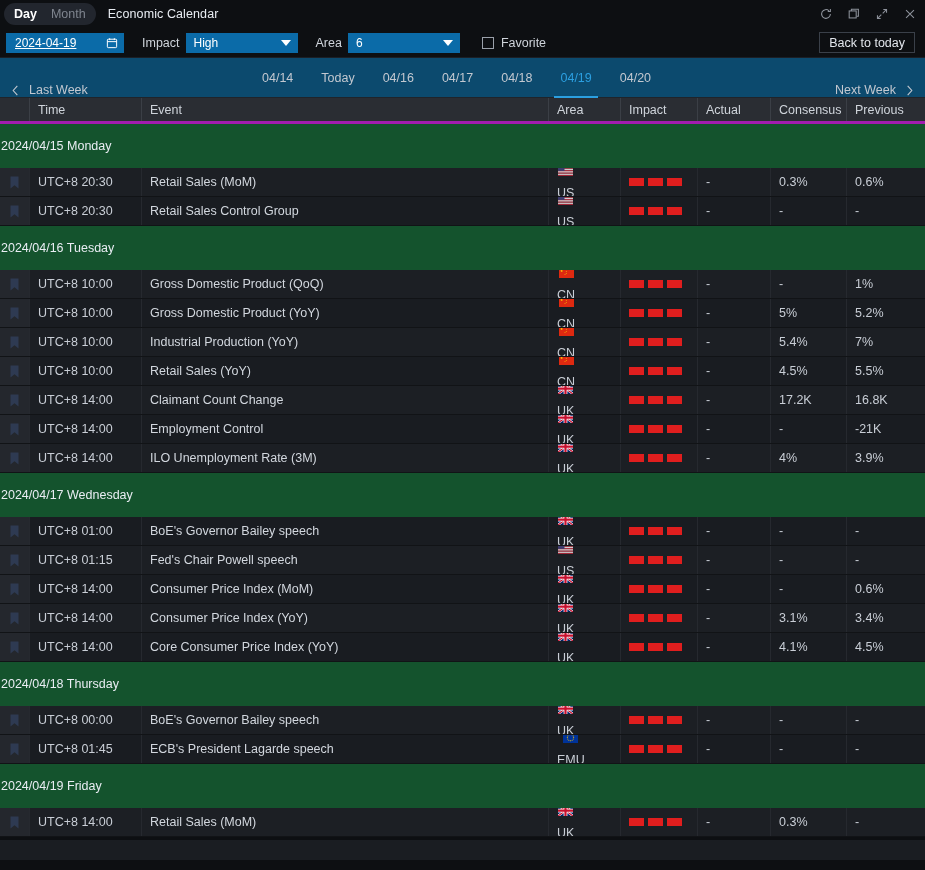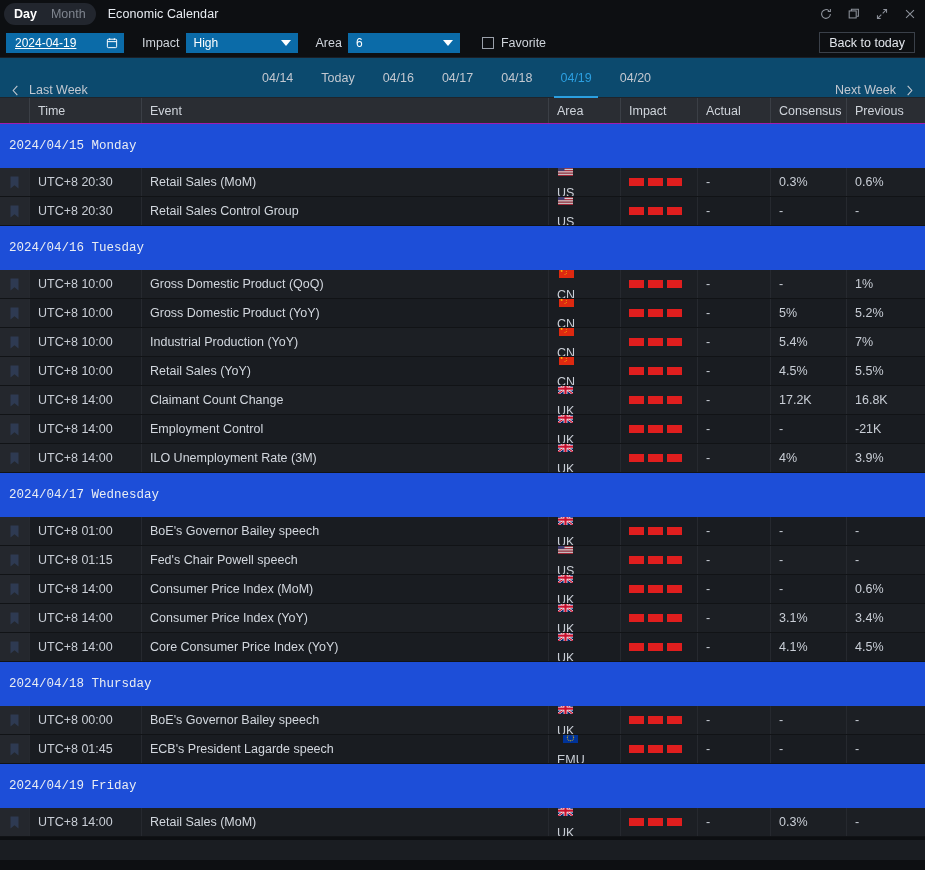--- a/index.html
+++ b/index.html
@@ -188,21 +188,21 @@
     height: 2px;
     background: #2b9fe0;
   }
 
   
   .thead {
     display: flex;
     height: 26px;
     background: #2a2d33;
     align-items: stretch;
-    border-bottom: 1px solid #a21caf;
+    border-bottom: 3px solid #a21caf;
   }
   .thead .th {
     font-size: 12.5px;
     color: #cfd4db;
     display: flex;
     align-items: center;
     padding-left: 8px;
     border-right: 1px solid #3b3f46;
   }
   .thead .th:last-child { border-right: none; }
@@ -215,25 +215,24 @@
   .c-act   { width: 73px;  flex: 0 0 73px; }
   .c-cons  { width: 76px;  flex: 0 0 76px; }
   .c-prev  { width: 78px;  flex: 0 0 78px; }
 
   .tbody { height: 716px; overflow: hidden; }
 
   .daygroup {
     height: 44px;
     display: flex;
     align-items: center;
-    padding-left: 9px;
+    padding-left: 1px;
     font-size: 12.5px;
     color: #e9edf3;
-    background: #1d4ed8;
-    font-family: Liberation Mono, monospace;
+    background: #14532d;
   }
 
   .trow {
     display: flex;
     height: 29px;
     align-items: stretch;
     background: #1c1f24;
     border-bottom: 1px solid #111316;
   }
   .trow.alt { background: #191c21; }

